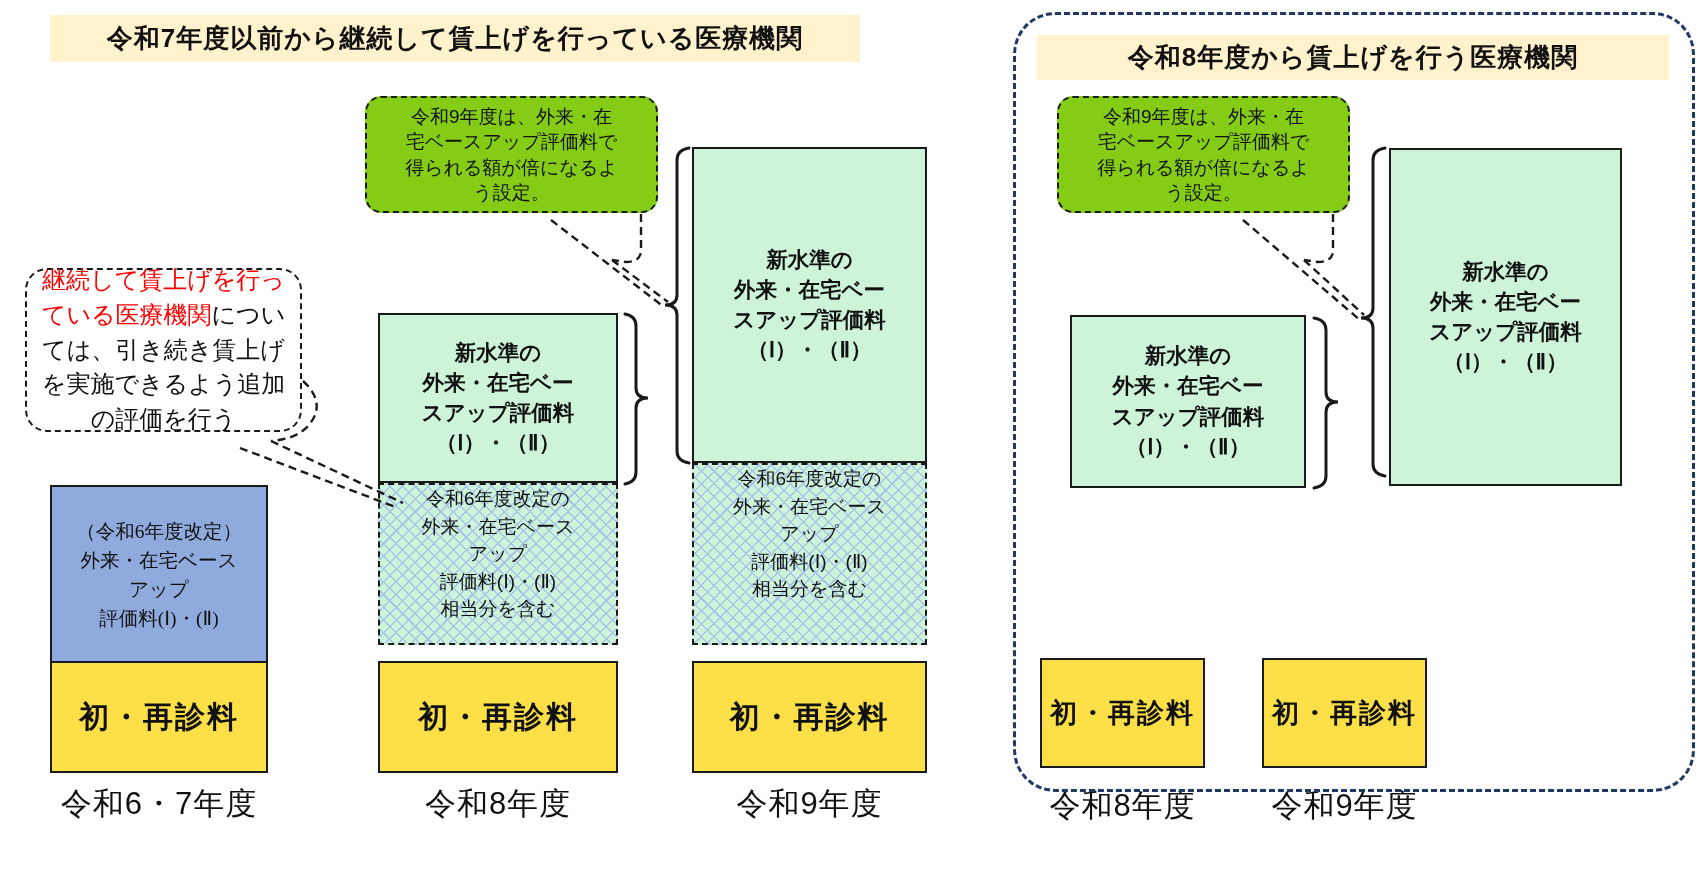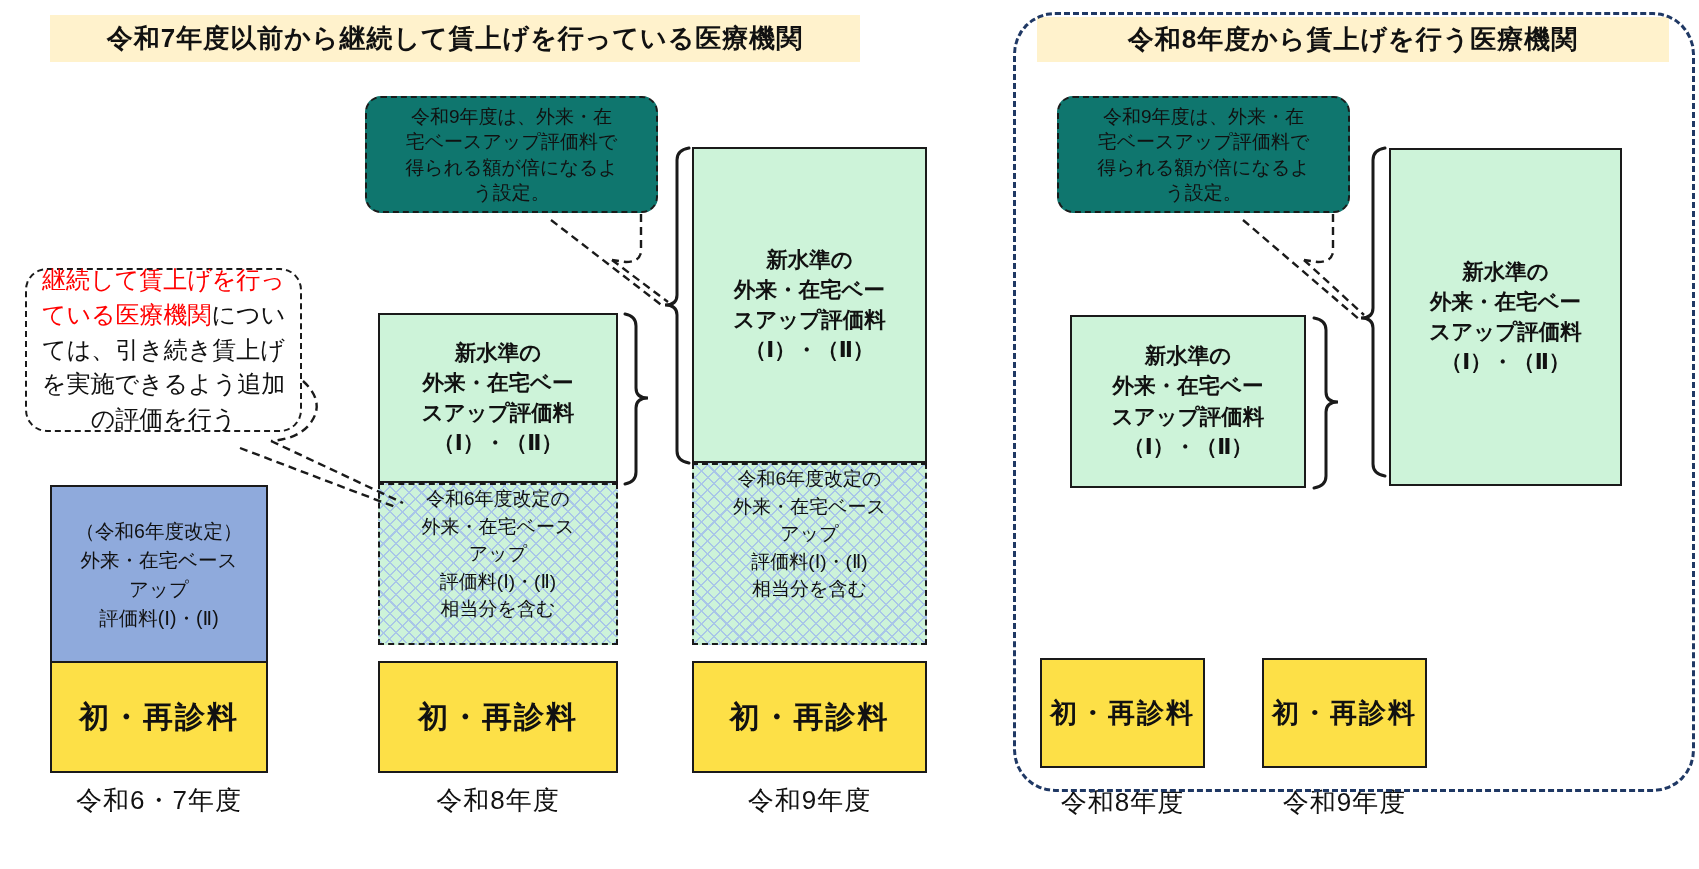--- a/index.html
+++ b/index.html
@@ -7,44 +7,44 @@
     position:relative;width:1699px;height:869px;background:#fff;overflow:hidden;
     font-family:"Liberation Sans","DejaVu Sans",sans-serif;color:#111;
   }
   .abs{position:absolute;box-sizing:border-box;}
   .title-bar{
     background:#FFF2CC;display:flex;align-items:center;justify-content:center;
     font-weight:bold;font-size:26px;letter-spacing:1px;
   }
   .title-bar .t{text-decoration-thickness:2.5px;text-underline-offset:5px;}
   .bubble{
-    background:#0f766e;border:2.5px dashed #1a1a1a;border-radius:16px;
+    background:#84cc16;border:2.5px dashed #1a1a1a;border-radius:16px;
     display:flex;flex-direction:column;align-items:center;justify-content:center;
     text-align:center;font-size:19px;line-height:1.32;z-index:3;
   }
   .bubble-continue{
     background:#fff;border:2.5px dashed #1a1a1a;border-radius:22px;
     display:flex;align-items:center;justify-content:center;text-align:center;
     font-size:24px;line-height:1.45;padding:8px 12px;z-index:3;
   }
   .red-seg{color:#FF0000;}
-  .box{border:2.5px solid #1a1a1a;display:flex;flex-direction:column;align-items:center;justify-content:center;text-align:center;}
+  .box{border:2.5px solid #1a1a1a;display:flex;flex-direction:column;align-items:center;justify-content:center;text-align:center;font-family:Liberation Serif, serif;}
   .blue-box{background:#8FAADC;font-size:19.5px;line-height:1.5;}
   .green-box{background:#CDF3D9;font-weight:bold;font-size:21.5px;line-height:1.4;}
   .hatch-box{
     border:2.5px dashed #1a1a1a;
     background-color:#CDF3D9;
     background-image:
       repeating-linear-gradient(45deg,#A9C6E8 0 1.5px,transparent 1.5px 9px),
       repeating-linear-gradient(-45deg,#A9C6E8 0 1.5px,transparent 1.5px 9px);
     display:flex;flex-direction:column;align-items:center;
     text-align:center;font-size:19px;line-height:1.45;box-sizing:border-box;position:absolute;
   }
   .base-box{background:#fde047;font-weight:bold;font-size:30px;letter-spacing:2px;}
-  .year-label{font-size:26px;text-align:center;letter-spacing:1px;}
+  .year-label{font-size:31px;text-align:center;letter-spacing:1px;}
   .dashed-container{
     border:3px dashed #1F3864;border-radius:42px;z-index:1;
   }
   svg.overlay{position:absolute;left:0;top:0;z-index:4;pointer-events:none;}
 </style>
 </head>
 <body>
 
 <div id="canvas">
 
@@ -107,21 +107,21 @@
     <div>評価料(Ⅰ)・(Ⅱ)</div>
     <div>相当分を含む</div>
   </div>
   <div class="abs box base-box" style="left:692px;top:661px;width:235px;height:112px;">
     <div>初・再診料</div>
   </div>
   <div class="abs year-label" style="left:692px;top:783px;width:235px;">令和9年度</div>
 
   <div class="abs dashed-container" style="left:1013px;top:12px;width:682px;height:780px;"></div>
 
-  <div class="abs title-bar" style="left:1037px;top:17px;width:632px;height:45px;">
+  <div class="abs title-bar" style="left:1037px;top:35px;width:632px;height:45px;">
     <span class="t">令和8年度から賃上げを行う医療機関</span>
   </div>
 
   <div class="abs bubble" style="left:1057px;top:96px;width:293px;height:117px;">
     <div>令和9年度は、外来・在</div>
     <div>宅ベースアップ評価料で</div>
     <div>得られる額が倍になるよ</div>
     <div>う設定。</div>
   </div>
 

